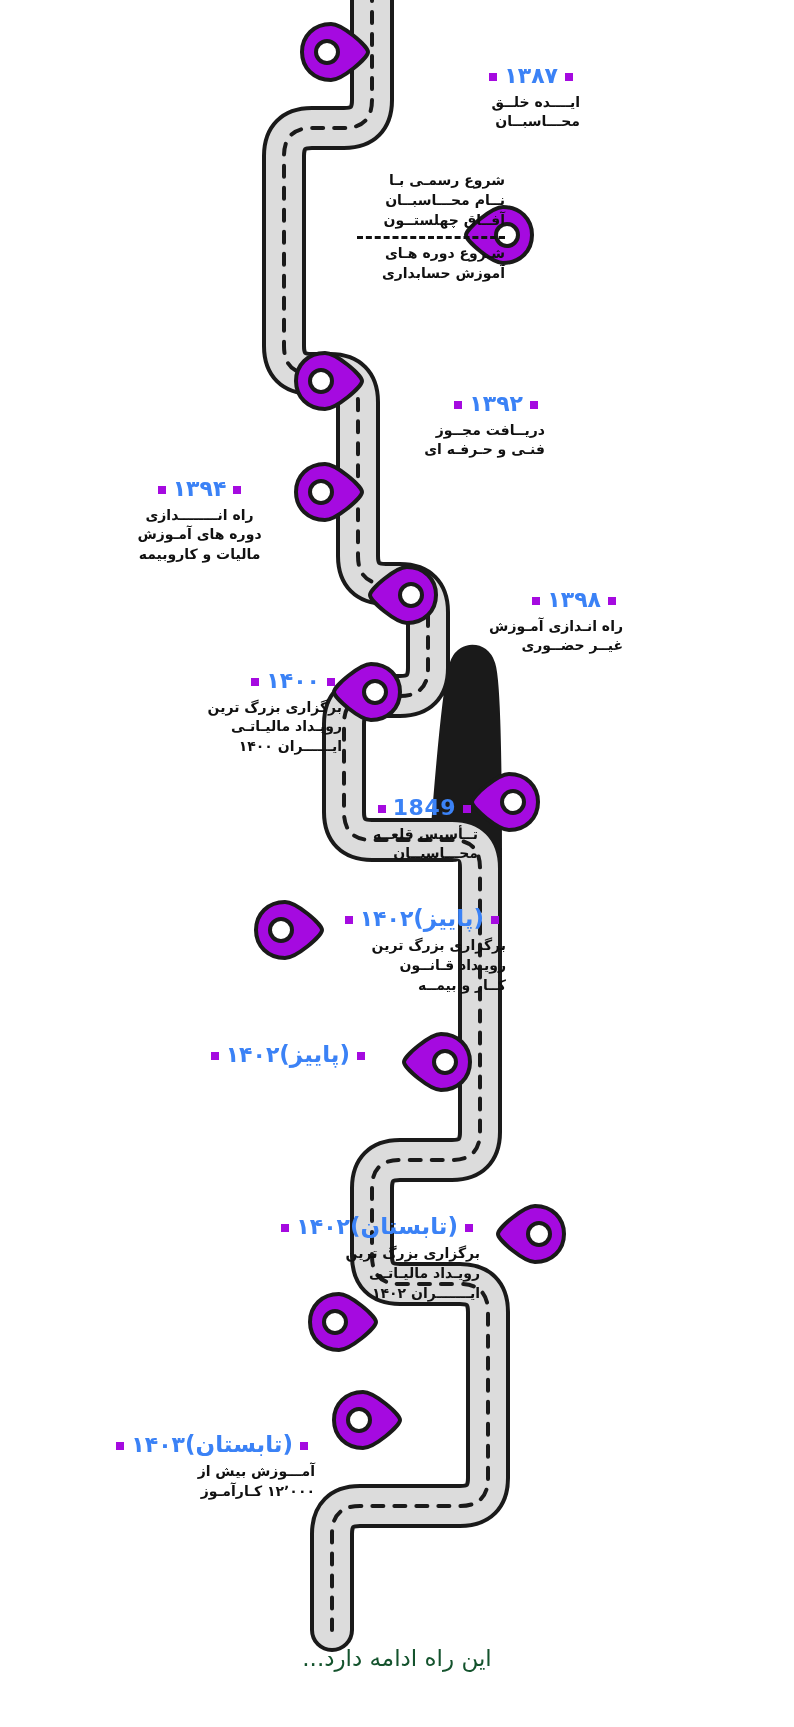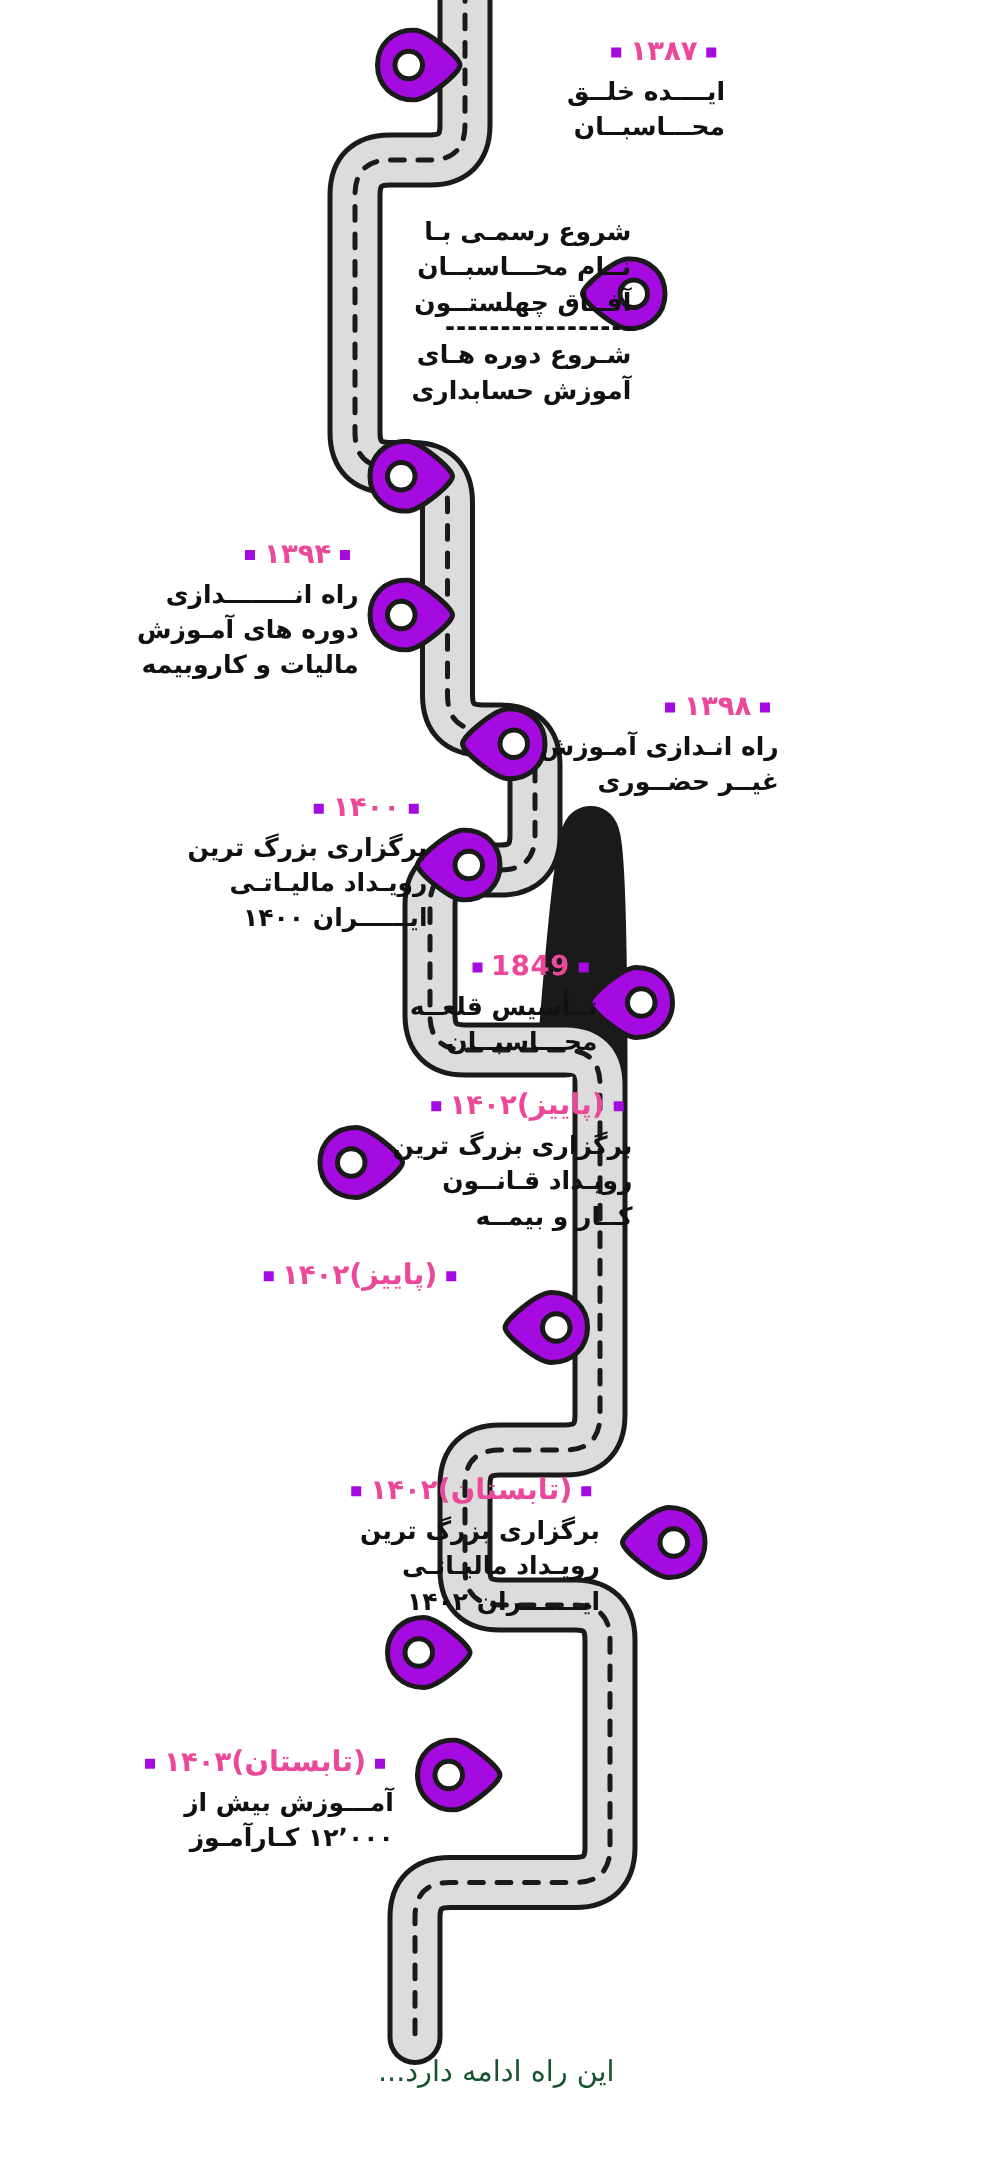--- a/index.html
+++ b/index.html
@@ -14,31 +14,31 @@
   
   .road-svg{position:absolute;left:0;top:0;width:794px;height:1727px;}
 
   
   .pin{position:absolute;width:74px;height:60px;}
   .pin svg{width:100%;height:100%;display:block;}
 
   
   .entry{position:absolute;text-align:right;direction:rtl;color:#111111;}
   .year{
-    font-size:22px;font-weight:bold;letter-spacing:.5px;color:#ec4899;
-    white-space:nowrap;line-height:1.25;
+    font-size:22px;font-weight:bold;letter-spacing:.5px;color:#3b82f6;
+    white-space:nowrap;line-height:1.25;margin-top:34px;
   }
   .year .season{font-size:23px;}
   .sq{
     display:inline-block;width:8px;height:8px;background:#a50ae0;
     vertical-align:2px;margin:0 7px;
   }
   .lines{margin-top:3px;}
   .ln{
-    font-size:20px;font-weight:bold;line-height:1.42;white-space:nowrap;
+    font-size:14px;font-weight:bold;line-height:1.42;white-space:nowrap;
     color:#111111;
   }
   .ln.sub{font-size:11.5px;font-weight:bold;}
   .ln.lat{font-family:"DejaVu Sans",sans-serif;}
   .divider{
     border-top:3px dashed #111111;margin:5px 0 5px auto;width:148px;height:0;
   }
 
   .footer{
     position:absolute;left:0;right:0;text-align:center;
@@ -262,22 +262,31 @@
     <div class="lines">
       <div class="ln">شروع رسمـی بـا</div>
       <div class="ln">نــام محـــاسبــان</div>
       <div class="ln">آفــاق چهلستــون</div>
       <div class="divider"></div>
       <div class="ln">شـروع دوره هـای</div>
       <div class="ln">آموزش حسابداری</div>
     </div>
   </div>
 
-
-  <div class="entry" style="left:112px;top:430px;width:175px;">
+  <div class="entry" style="left:370px;top:356px;width:175px;">
+    <div class="year">
+      <span class="sq"></span><span>۱۳۹۲</span><span class="sq"></span>
+    </div>
+    <div class="lines">
+      <div class="ln">دریــافت مجــوز</div>
+      <div class="ln">فنـی و حـرفـه ای</div>
+    </div>
+  </div>
+
+  <div class="entry" style="left:112px;top:441px;width:175px;text-align:center;">
     <div class="year">
       <span class="sq"></span><span>۱۳۹۴</span><span class="sq"></span>
     </div>
     <div class="lines">
       <div class="ln">راه انــــــــدازی</div>
       <div class="ln">دوره های آمـوزش</div>
       <div class="ln">مالیات و کاروبیمه</div>
     </div>
   </div>
 

